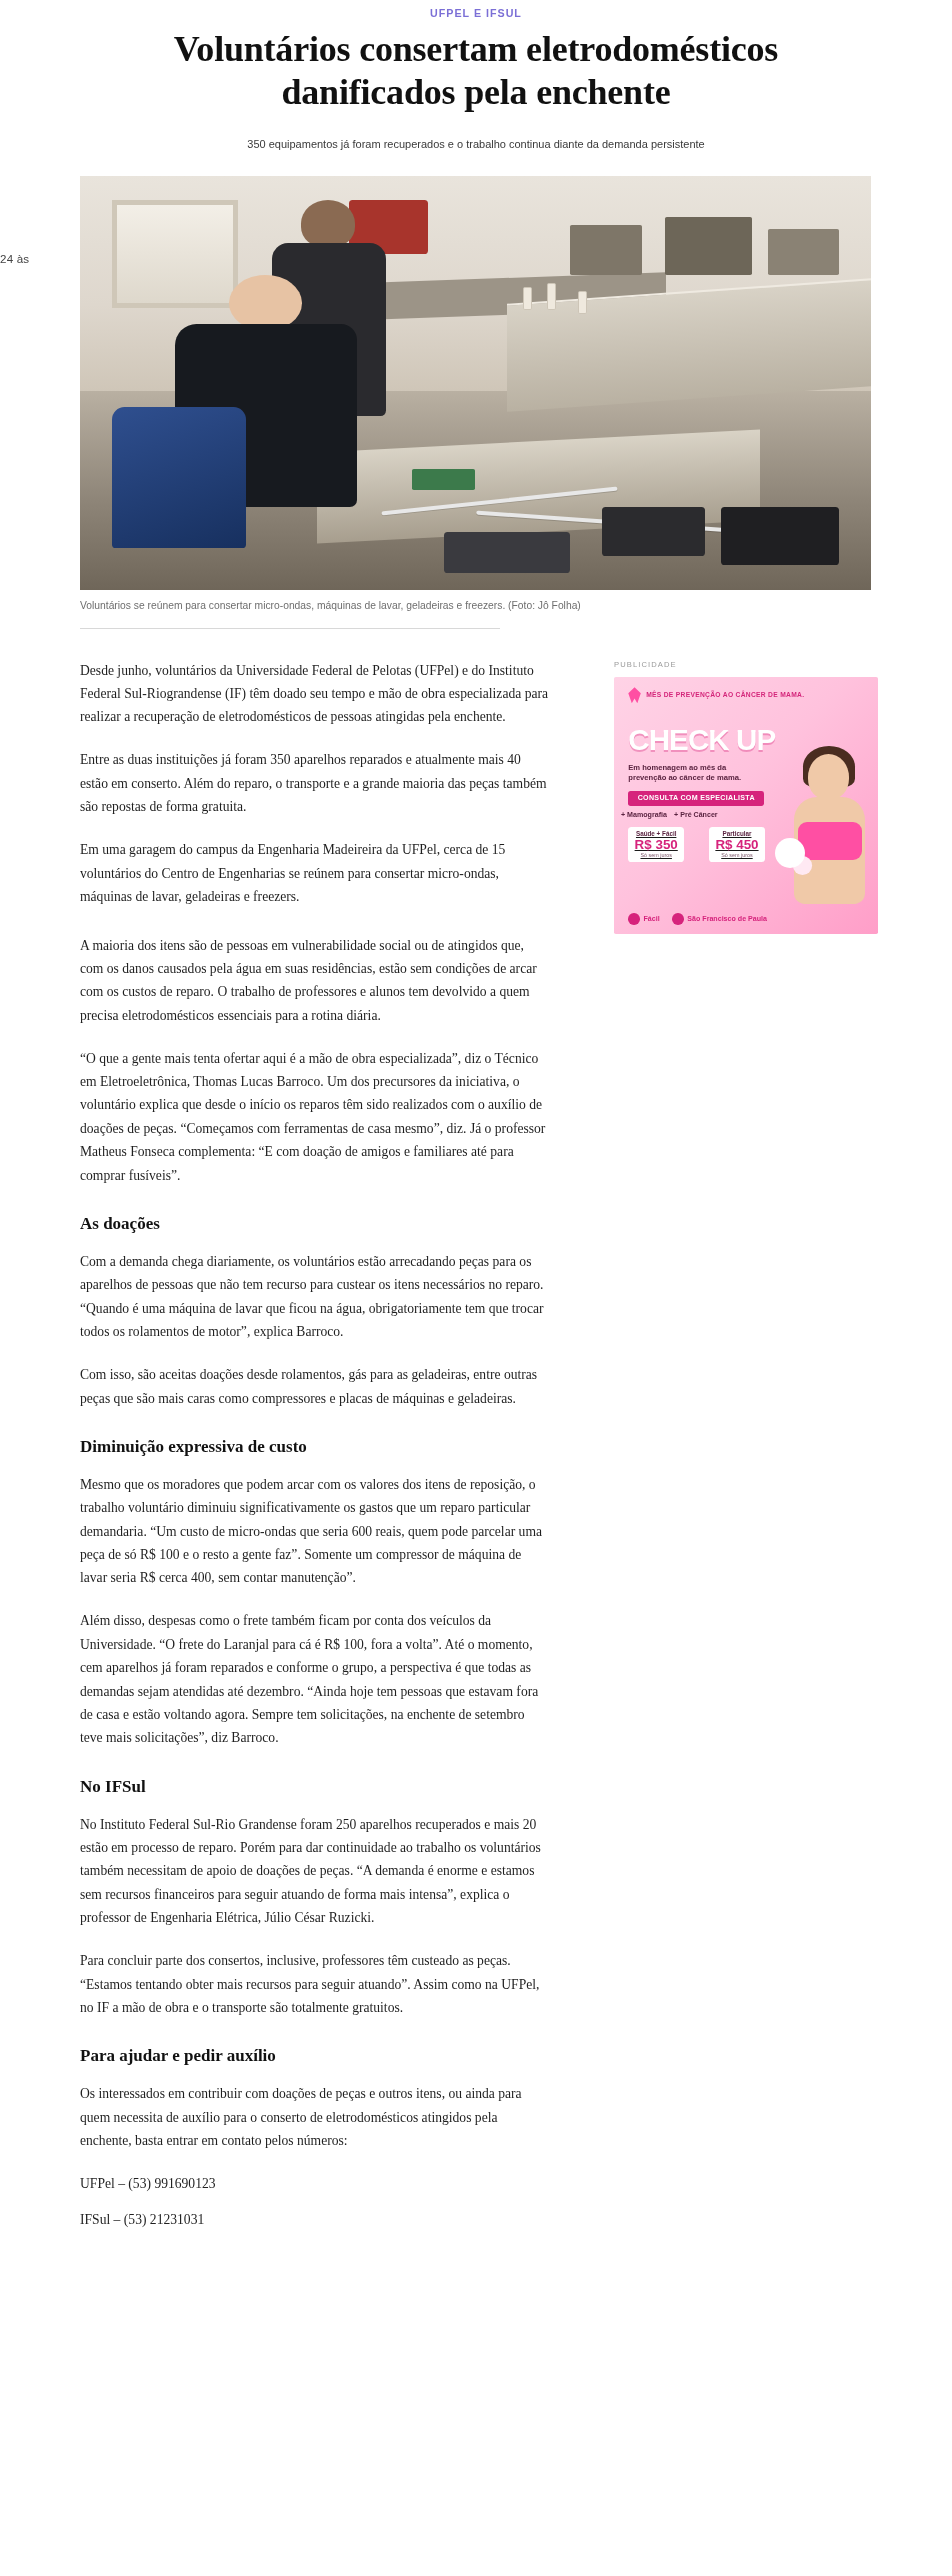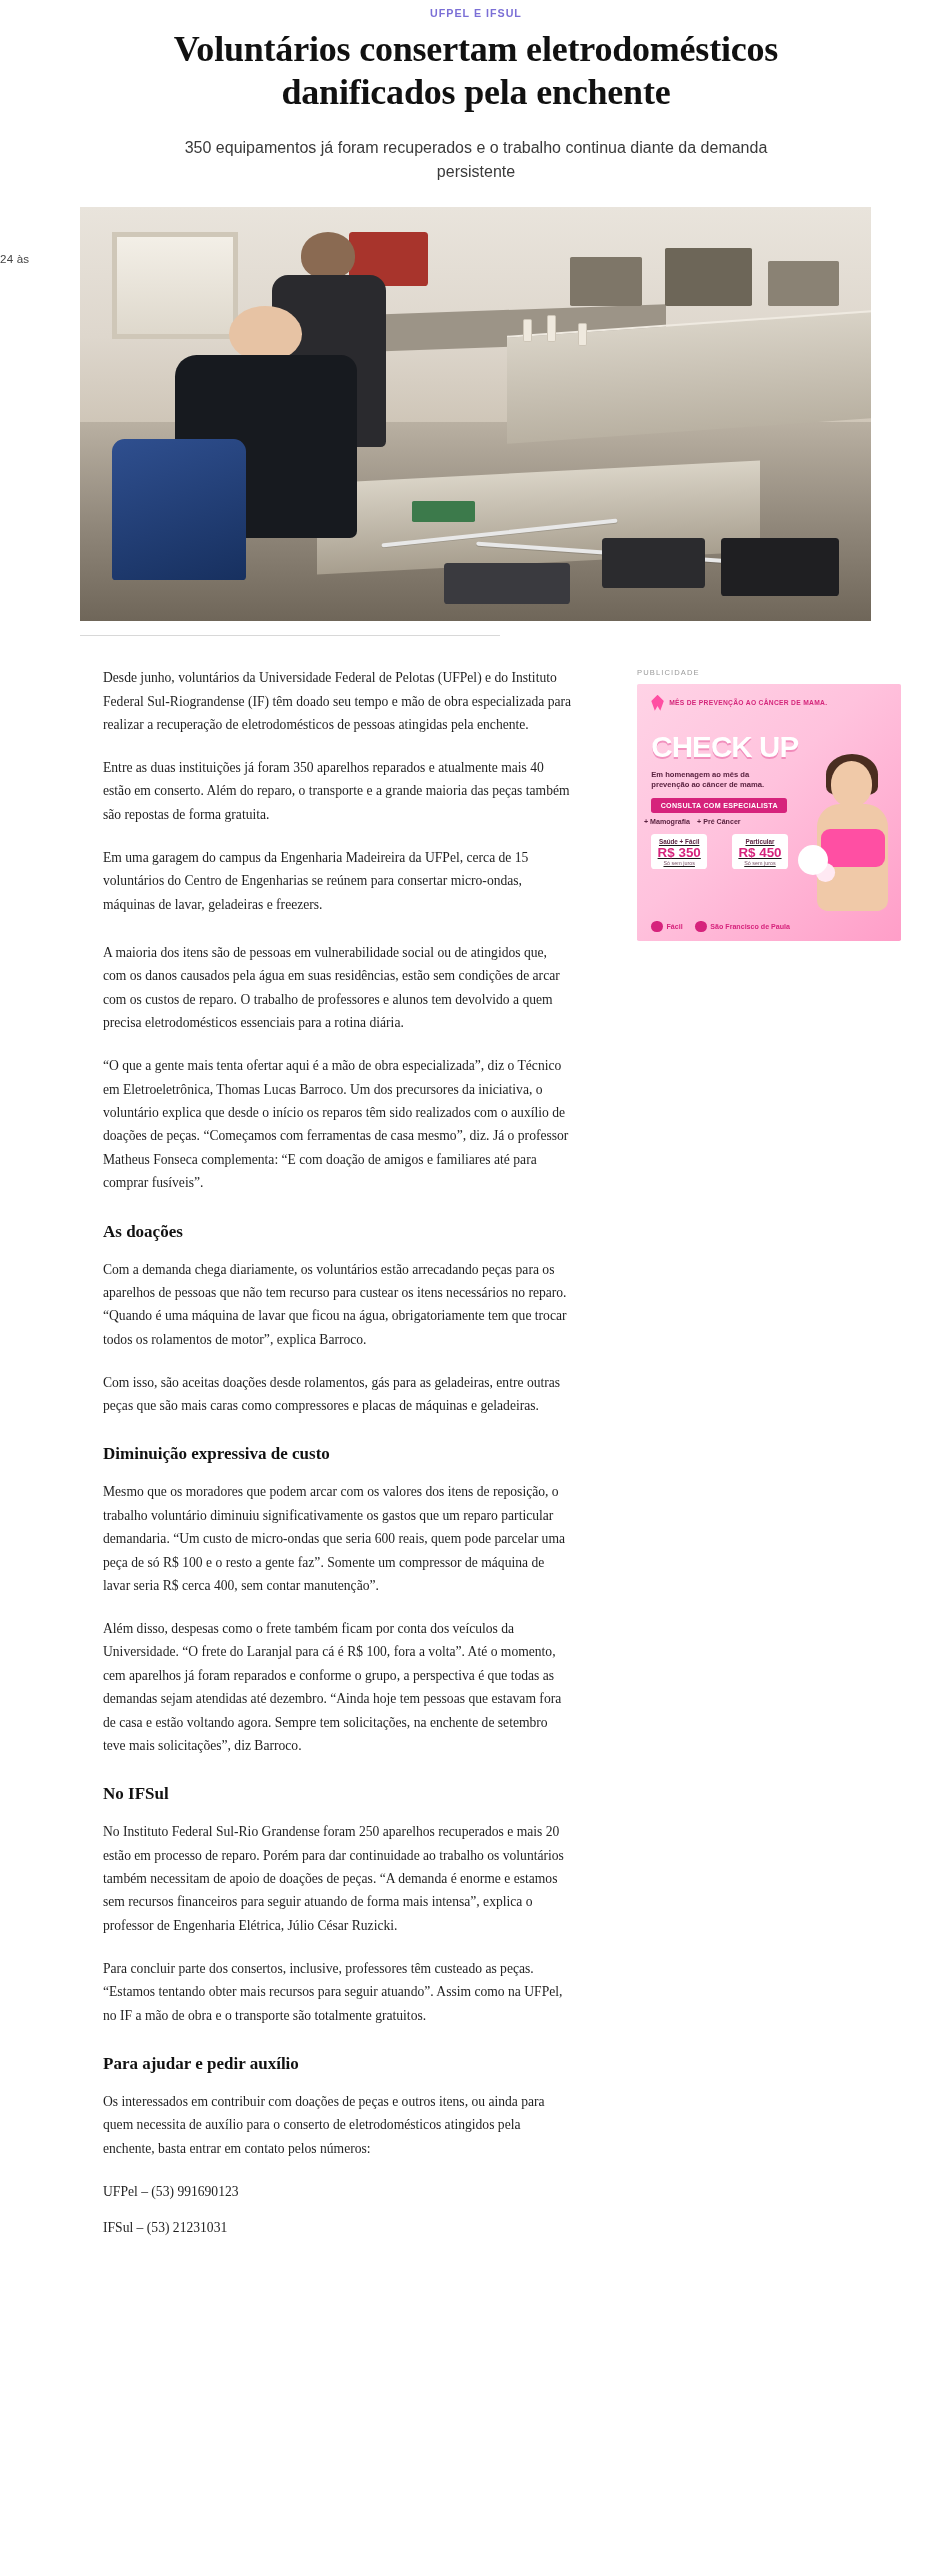--- a/index.html
+++ b/index.html
@@ -59,21 +59,21 @@
     line-height: 1.18;
     letter-spacing: -0.2px;
     color: #111;
   }
 
   .standfirst {
     width: 661px;
     margin: 23px auto 0 auto;
     text-align: center;
     font-family: "Liberation Sans", sans-serif;
-    font-size: 16px;
+    font-size: 11px;
     line-height: 1.5;
     color: #3a3a3a;
   }
 
   .figure {
     margin: 23px 0 0 0;
     padding: 0 80px 0 80px;
   }
   .photo {
     position: relative;
@@ -177,21 +177,20 @@
   }
 
   .body-wrap {
     display: flex;
     gap: 32px;
     padding: 30px 80px 0 80px;
     align-items: flex-start;
   }
   .article {
     width: 470px;
-    margin-left: 23px;
   }
   .article p {
     font-family: "Liberation Serif", serif;
     font-size: 13.6px;
     line-height: 1.72;
     color: #1f1f1f;
     margin: 0 0 19.7px 0;
   }
   .article h2 {
     font-family: "Liberation Serif", serif;
@@ -350,20 +349,21 @@
           <div class="body"></div>
         </div>
         <div class="chairBlue"></div>
         <div class="board" style="left:42%;bottom:24%;width:8%;height:5%;"></div>
         <div class="cable" style="left:38%;bottom:21%;width:30%;transform:rotate(-6deg);"></div>
         <div class="cable" style="left:50%;bottom:16%;width:34%;transform:rotate(4deg);"></div>
         <div class="appliance" style="left:66%;bottom:8%;width:13%;height:12%;"></div>
         <div class="appliance" style="left:81%;bottom:6%;width:15%;height:14%;background:#1f1f22;"></div>
         <div class="appliance" style="left:46%;bottom:4%;width:16%;height:10%;background:#3a3a3f;"></div>
       </div>
+      <div class="caption">Voluntários se reúnem para consertar micro-ondas, máquinas de lavar, geladeiras e freezers. (Foto: Jô Folha)</div>
       <div class="caption-rule"></div>
     </div>
 
     <div class="body-wrap">
       <div class="article">
         <p>Desde junho, voluntários da Universidade Federal de Pelotas (UFPel) e do Instituto Federal Sul-Riograndense (IF) têm doado seu tempo e mão de obra especializada para realizar a recuperação de eletrodomésticos de pessoas atingidas pela enchente.</p>
         <p>Entre as duas instituições já foram 350 aparelhos reparados e atualmente mais 40 estão em conserto. Além do reparo, o transporte e a grande maioria das peças também são repostas de forma gratuita.</p>
         <p>Em uma garagem do campus da Engenharia Madeireira da UFPel, cerca de 15 voluntários do Centro de Engenharias se reúnem para consertar micro-ondas, máquinas de lavar, geladeiras e freezers.</p>
       </div>
 

